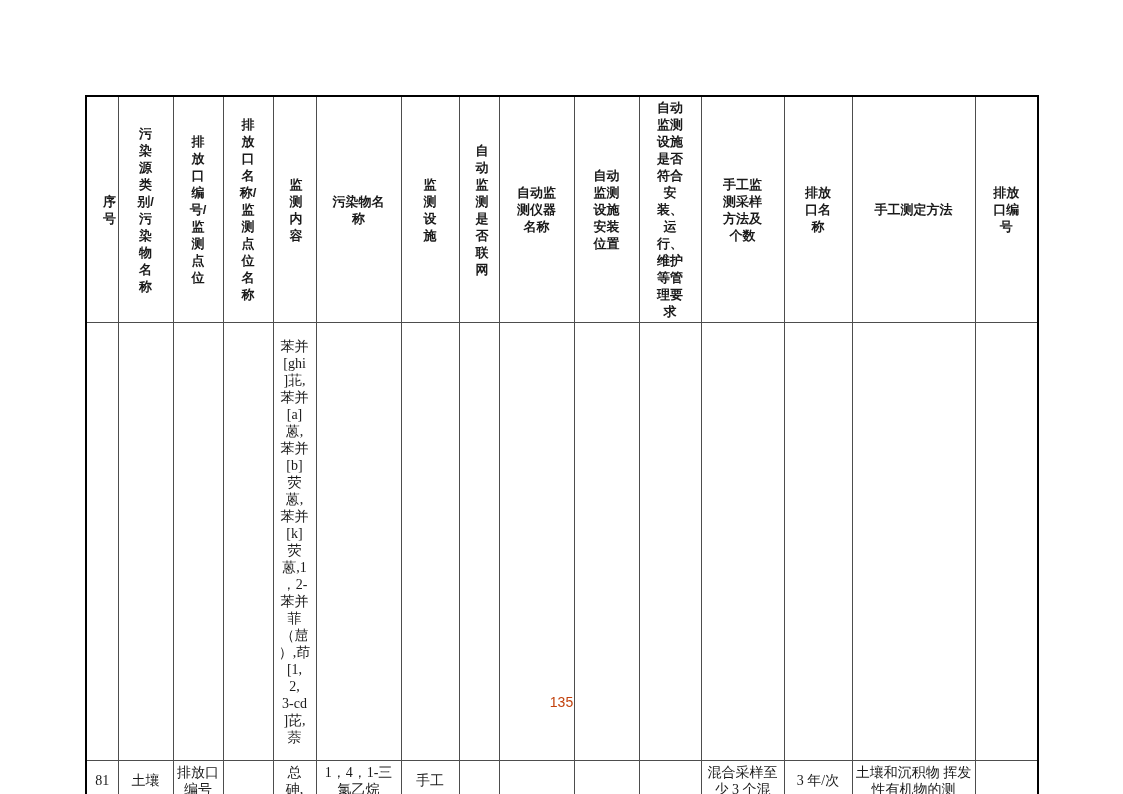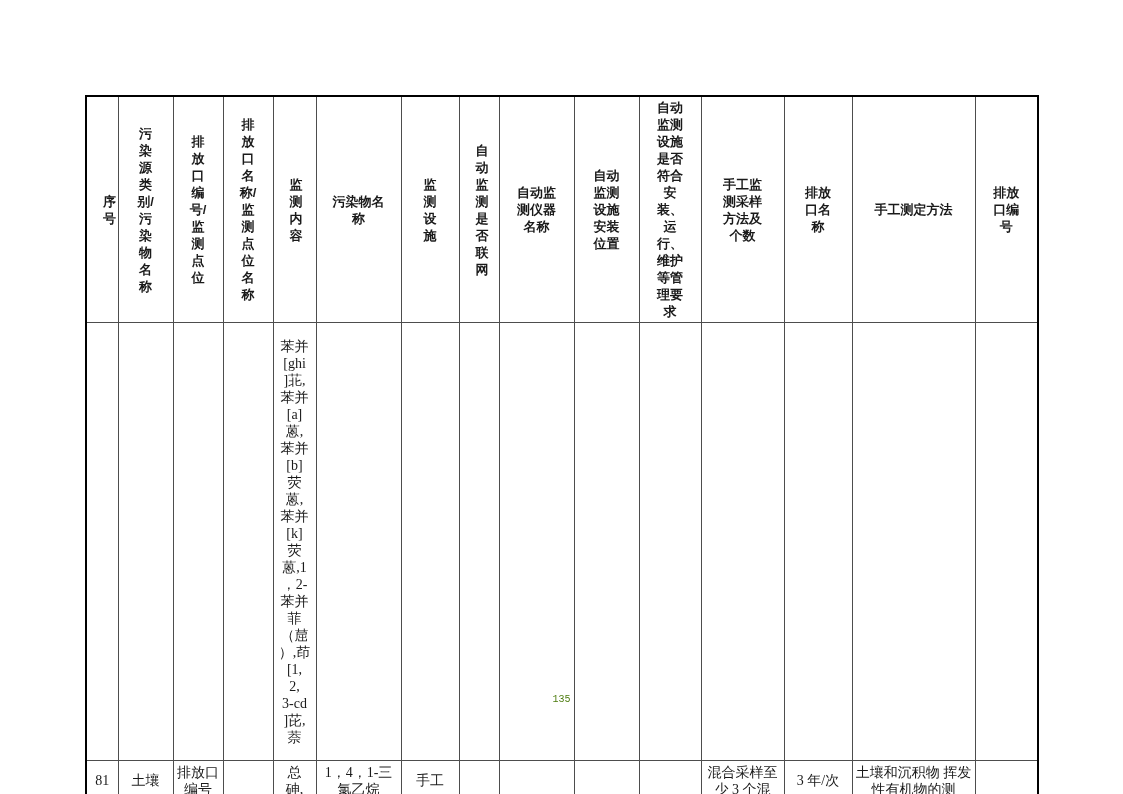--- a/index.html
+++ b/index.html
@@ -67,23 +67,23 @@
     padding: 0 2px;
   }
   td.cell-monitor-content-row { white-space: pre-line; }
 
   .page-number {
     position: absolute;
     left: 0;
     top: 694px;
     width: 100%;
     text-align: center;
-    font-size: 10px;
-    color: #4d7c0f;
-    font-family: Liberation Mono, monospace;
+    font-size: 14px;
+    color: #c2410c;
+    font-family: Liberation Sans, sans-serif;
   }
 </style>
 </head>
 <body>
 
 <div class="page">
 
   <table class="monitoring">
     <colgroup>
       <col style="width:32px">

